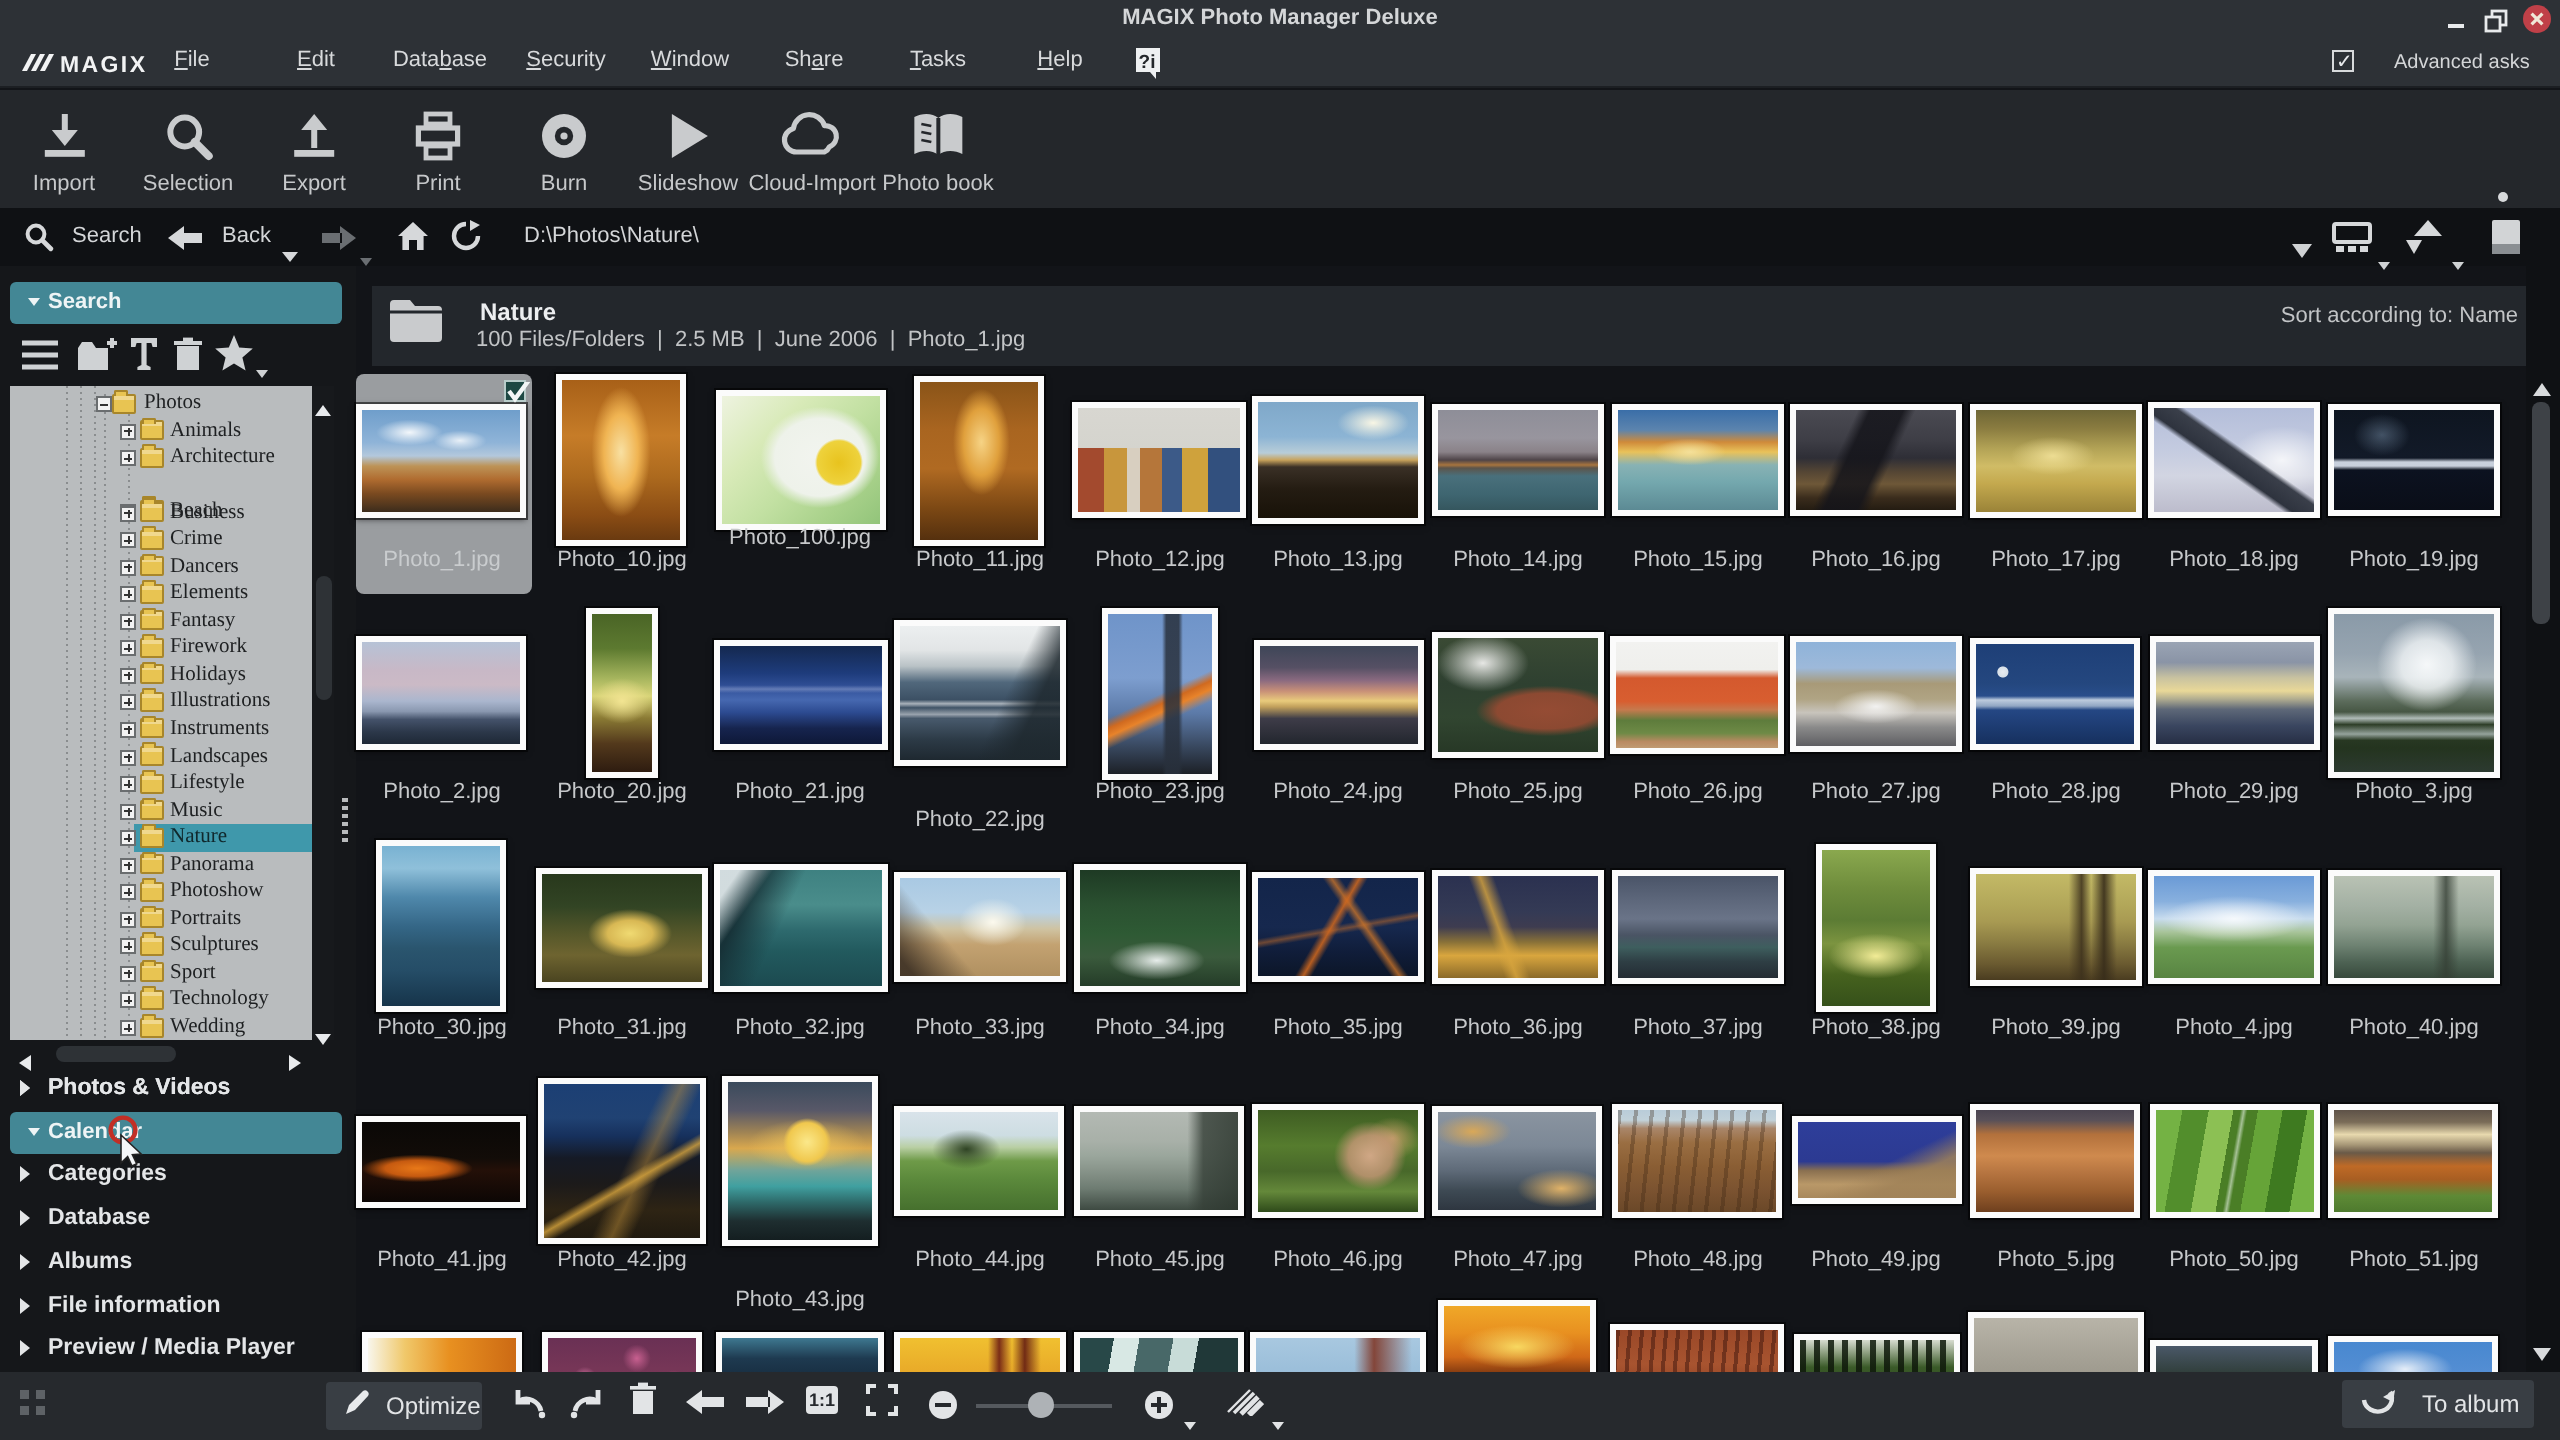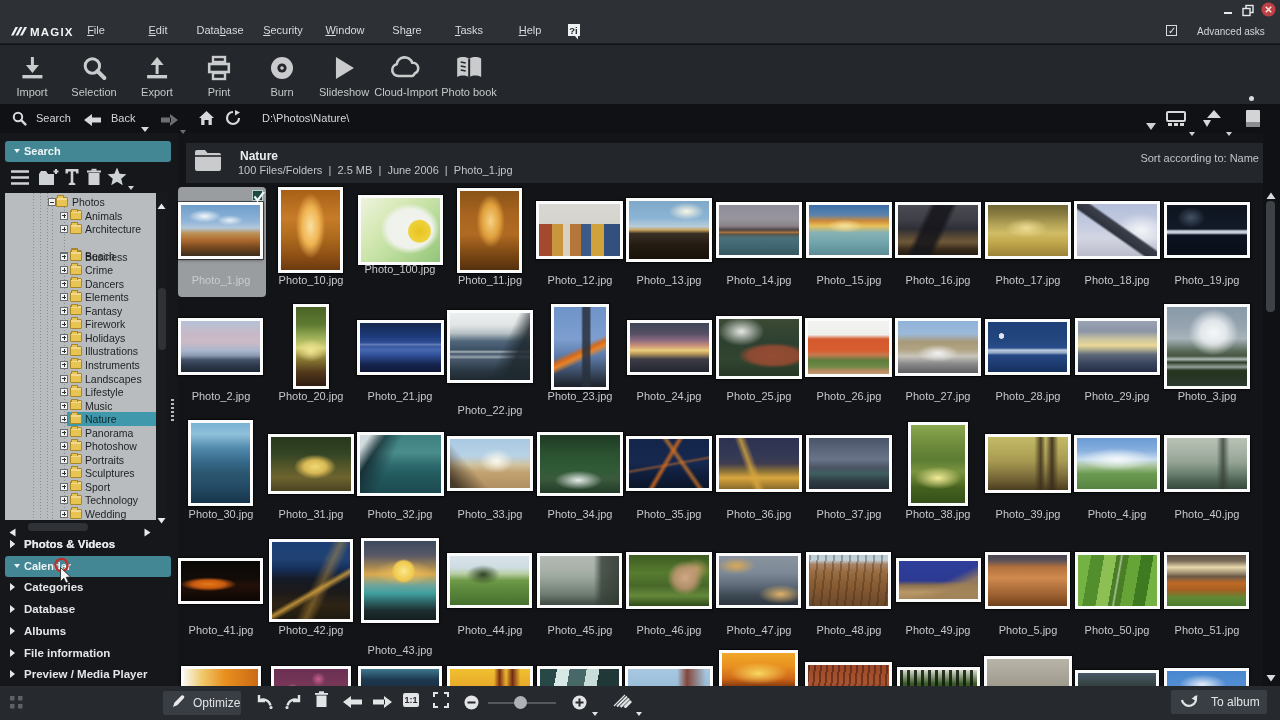--- a/index.html
+++ b/index.html
@@ -32,21 +32,21 @@
   border-radius:3px; color:#eef4f5; font-size:11px; font-weight:bold; line-height:21px; }
 .panelhead .cap { margin-left:19px; }
 .tri-d { position:absolute; left:9px; top:8px; width:0; height:0;
   border-left:3.5px solid transparent; border-right:3.5px solid transparent; border-top:4.5px solid #eef4f5; }
 .tri-r { position:absolute; left:10px; top:3px; width:0; height:0;
   border-top:4px solid transparent; border-bottom:4px solid transparent; border-left:5px solid #e4e6e8; }
 
 #tree { position:absolute; left:5px; top:193px; width:151px; height:327px; background:#b9bcbe; overflow:hidden; }
 .tline { position:absolute; top:0; bottom:0; width:1px;
   background-image:linear-gradient(#8a8d8f 1px, transparent 1px); background-size:1px 3px; }
-.trow { position:absolute; left:0; width:172px; height:13px; }
+.trow { position:absolute; left:0; width:172px; height:13px;font-family:Liberation Serif, serif; }
 .tname { position:absolute; top:0.5px; font-size:10.5px; color:#1e2022; white-space:nowrap; }
 .tsel .tname { color:#10282c; }
 .tselbg { position:absolute; left:62px; top:-0.5px; width:89px; height:14px; background:#3f98ab; }
 .pbox { position:absolute; top:2.5px; width:8px; height:8px; background:#f2f2f2;
   border:1px solid #6a6d6f; }
 .pbp { position:absolute; left:1px; top:2.5px; width:4px; height:1px; background:#333; }
 .pbp::after { content:""; position:absolute; left:1.5px; top:-1.5px; width:1px; height:4px; background:#333; }
 .pbm { position:absolute; left:1px; top:2.5px; width:4px; height:1px; background:#333; }
 .fold { position:absolute; top:1px; width:12px; height:10px; background:#e8c452;
   border:1px solid #a8862a; border-radius:1px; box-shadow:inset 0 2px 0 rgba(255,255,255,.35); }
@@ -85,20 +85,21 @@
   font-size:12px; display:flex; align-items:center; }
 .slider-track { position:absolute; left:488px; top:702px; width:68px; height:2px; background:#55595e; }
 .slider-knob { position:absolute; left:514px; top:696px; width:13px; height:13px; background:#aeb2b6; border-radius:50%; }
 
 .navlab { position:absolute; top:112px; font-size:11px; color:#d4d6d8; }
 </style></head>
 <body>
 <div id="app">
 
 <div id="titlebar"></div>
+<div id="titletext">MAGIX Photo Manager Deluxe</div>
 <div id="winbtns">
   <svg width="14" height="14" viewBox="0 0 14 14">
         <rect x="3" y="9" width="8" height="2" fill="#e8eaec"></rect>
       </svg>
   <svg width="14" height="14" viewBox="0 0 14 14">
         <rect x="5" y="2.5" width="7" height="7" fill="none" stroke="#e8eaec" stroke-width="1.4"></rect>
         <rect x="2" y="5.5" width="7" height="7" fill="#2d3136" stroke="#e8eaec" stroke-width="1.4"></rect>
       </svg>
   <svg width="15" height="15" viewBox="0 0 15 15">
         <circle cx="7.5" cy="7.5" r="7" fill="#c04048"></circle>

